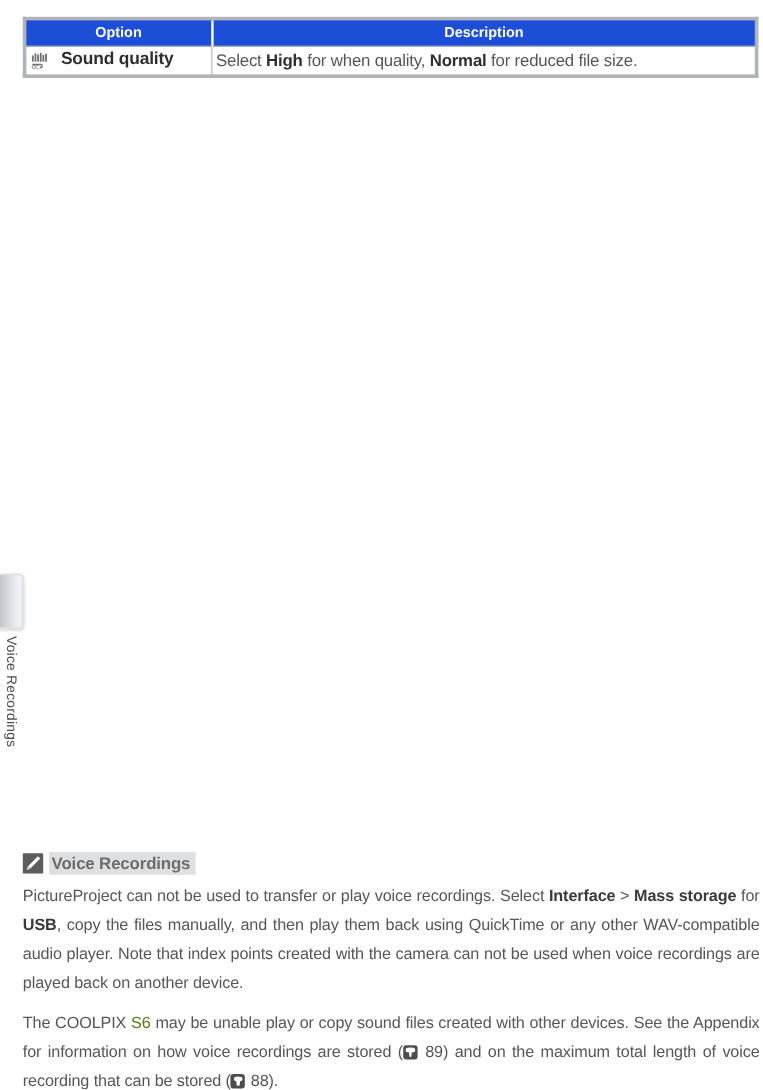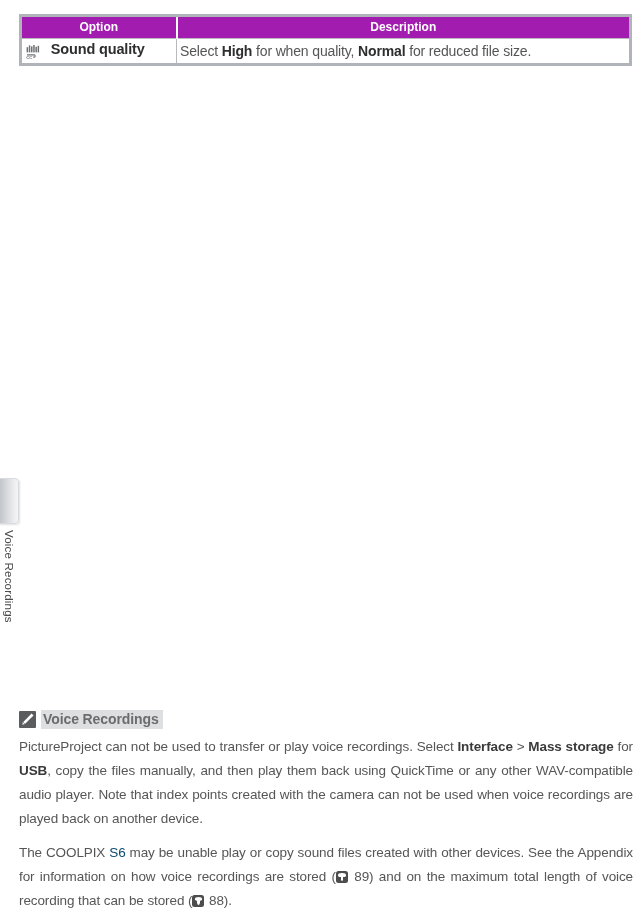--- a/index.html
+++ b/index.html
@@ -119,21 +119,21 @@
 
   
   table#options-table {
     margin-top: 14px;
     border-collapse: collapse;
     width: 613px;
     background: #ffffff;
     border: 3px solid #b0b3b7;
   }
   table#options-table th {
-    background: #a21caf;
+    background: #1d4ed8;
     color: #ffffff;
     font-size: 12px;
     font-weight: bold;
     padding: 3px 0 4px 0;
     border-right: 2px solid #ffffff;
     letter-spacing: 0px;
   }
   table#options-table th:last-child { border-right: none; }
   table#options-table td {
     font-size: 14px;
@@ -188,21 +188,21 @@
   }
   p.note-text {
     font-size: 13.5px;
     line-height: 24px;
     margin: 0 0 10px 0;
     color: #565656;
     text-align: justify;
     letter-spacing: -0.1px;
   }
   p.note-text b { color: #3a3a3a; font-weight: bold; }
-  .model-accent { color: #0c4a6e; margin-top: 8px; }
+  .model-accent { color: #4d7c0f; margin-top: 8px; }
 
   #page-number {
     position: absolute;
     left: 19px;
     top: 882px;
     font-size: 15px;
     font-weight: bold;
     color: #3c3c3c;
     margin-top: 34px;
   }

